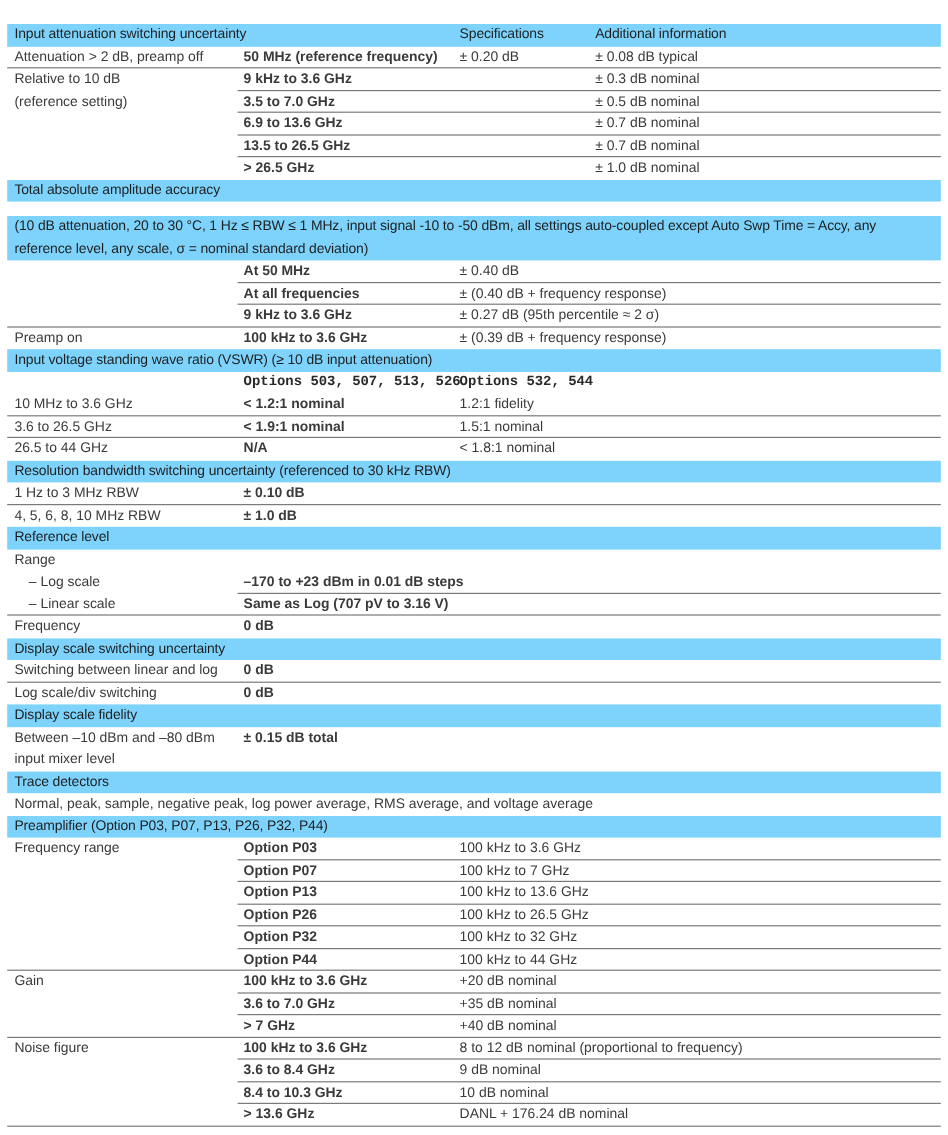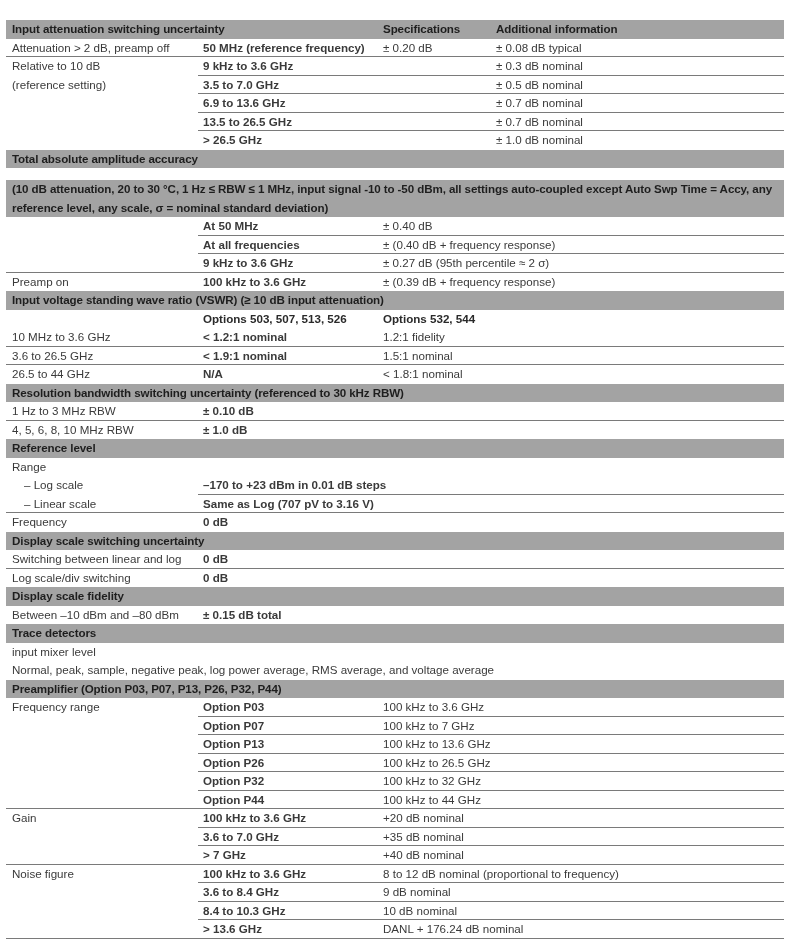--- a/index.html
+++ b/index.html
@@ -5,31 +5,31 @@
   * { box-sizing: border-box; margin: 0; padding: 0; }
   html, body { width: 790px; height: 946px; background: #ffffff; overflow: hidden; }
   body {
     font-family: "Liberation Sans", "DejaVu Sans", sans-serif;
     font-size: 11.6px;
     color: #3a3a3a;
     position: relative;
   }
   .sheet { position: absolute; left: 6px; top: 20px; width: 778px; }
   .row { position: relative; height: 18.5px; line-height: 18.5px; white-space: nowrap; }
-  .hdr { background: #a3a3a3; font-weight: bold; color: #1e1e1e; letter-spacing: -0.1px; }
+  .hdr { background: #7dd3fc; font-weight: normal; color: #1e1e1e; letter-spacing: -0.1px; }
   .hdr.tall { height: auto; line-height: 18.5px; white-space: normal; margin-top: 12px; }
   .c { position: absolute; top: 0; height: 100%; }
   .c0 { left: 6px; }
   .c1 { left: 197px; font-weight: bold; }
   .c2 { left: 377px; }
   .c3 { left: 490px; }
   .line { position: absolute; height: 0; border-top: 1.5px solid #7a7a7a; }
   .full { left: 0; right: 0; }
   .from1 { left: 192px; right: 0; }
-  .bold-sub { font-weight: bold; color: #2a2a2a; }
+  .bold-sub { font-weight: bold; color: #2a2a2a; font-family: Liberation Mono, monospace; }
   .indent { padding-left: 12px; }
 </style>
 </head>
 <body>
 
 <div class="sheet">
 
   <div class="row hdr">
     <span class="c c0">Input attenuation switching uncertainty</span>
     <span class="c c2">Specifications</span>
@@ -168,26 +168,26 @@
     <span class="c c1">0 dB</span>
   </div>
 
   <div class="row hdr">
     <span class="c c0">Display scale fidelity</span>
   </div>
   <div class="row">
     <span class="c c0">Between –10 dBm and –80 dBm</span>
     <span class="c c1">± 0.15 dB total</span>
   </div>
+  <div class="row">
+    <span class="c c0">input mixer level</span>
+  </div>
+
   <div class="row hdr">
     <span class="c c0">Trace detectors</span>
-  </div>
-
-  <div class="row">
-    <span class="c c0">input mixer level</span>
   </div>
   <div class="row">
     <span class="c c0">Normal, peak, sample, negative peak, log power average, RMS average, and voltage average</span>
   </div>
 
   <div class="row hdr">
     <span class="c c0">Preamplifier (Option P03, P07, P13, P26, P32, P44)</span>
   </div>
   <div class="row">
     <span class="c c0">Frequency range</span>

